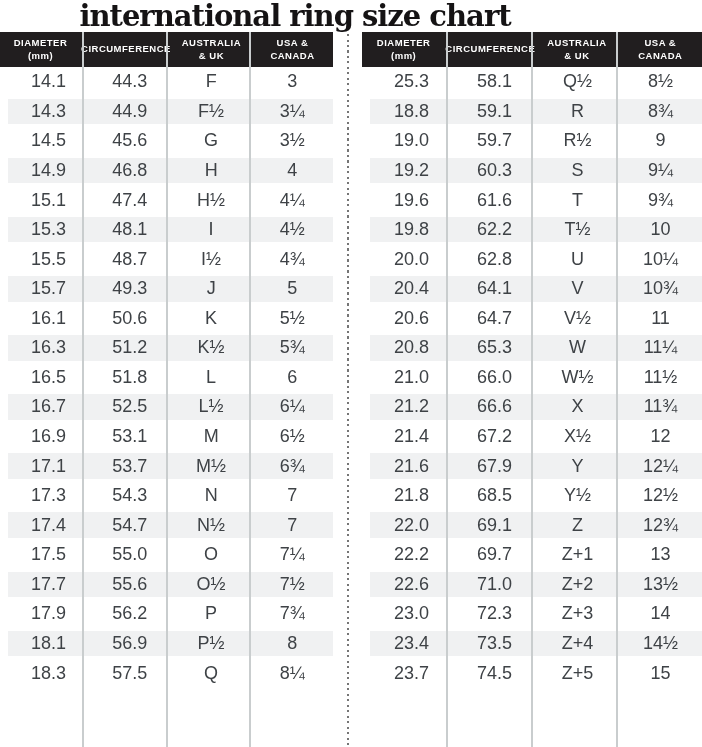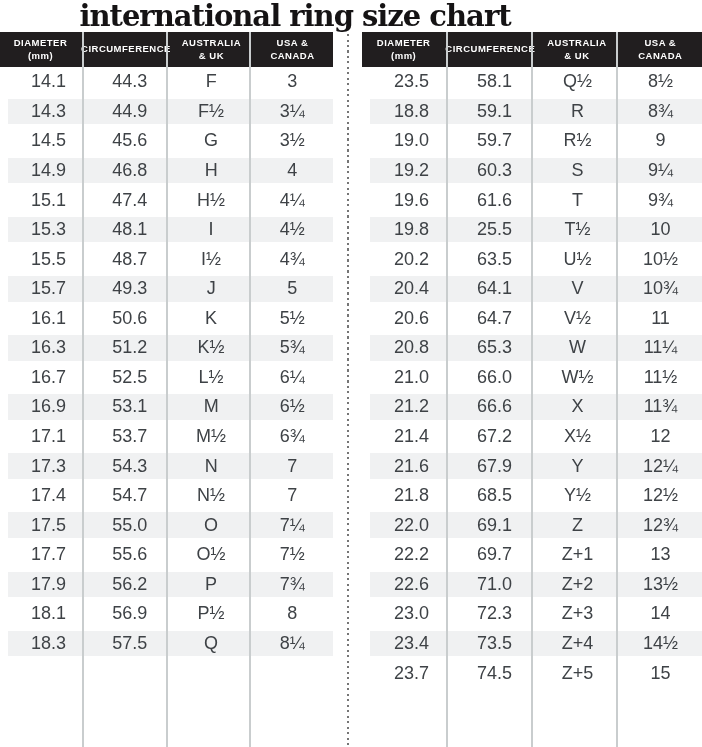--- a/index.html
+++ b/index.html
@@ -151,20 +151,26 @@
             <div>K</div>
             <div>5½</div>
           </div>
           <div class="row">
             <div>16.3</div>
             <div>51.2</div>
             <div>K½</div>
             <div>5¾</div>
           </div>
           <div class="row">
+            <div>16.5</div>
+            <div>51.8</div>
+            <div>L</div>
+            <div>6</div>
+          </div>
+          <div class="row">
             <div>16.7</div>
             <div>52.5</div>
             <div>L½</div>
             <div>6¼</div>
           </div>
           <div class="row">
             <div>16.9</div>
             <div>53.1</div>
             <div>M</div>
             <div>6½</div>
@@ -238,21 +244,21 @@
             <div>AUSTRALIA</div>
             <div>&amp; UK</div>
           </div>
           <div>
             <div>USA &amp;</div>
             <div>CANADA</div>
           </div>
         </div>
       <div class="tbody">
           <div class="row">
-            <div>23.5</div>
+            <div>25.3</div>
             <div>58.1</div>
             <div>Q½</div>
             <div>8½</div>
           </div>
           <div class="row">
             <div>18.8</div>
             <div>59.1</div>
             <div>R</div>
             <div>8¾</div>
           </div>
@@ -269,29 +275,29 @@
             <div>9¼</div>
           </div>
           <div class="row">
             <div>19.6</div>
             <div>61.6</div>
             <div>T</div>
             <div>9¾</div>
           </div>
           <div class="row">
             <div>19.8</div>
-            <div>25.5</div>
+            <div>62.2</div>
             <div>T½</div>
             <div>10</div>
           </div>
           <div class="row">
-            <div>20.2</div>
-            <div>63.5</div>
-            <div>U½</div>
-            <div>10½</div>
+            <div>20.0</div>
+            <div>62.8</div>
+            <div>U</div>
+            <div>10¼</div>
           </div>
           <div class="row">
             <div>20.4</div>
             <div>64.1</div>
             <div>V</div>
             <div>10¾</div>
           </div>
           <div class="row">
             <div>20.6</div>
             <div>64.7</div>

